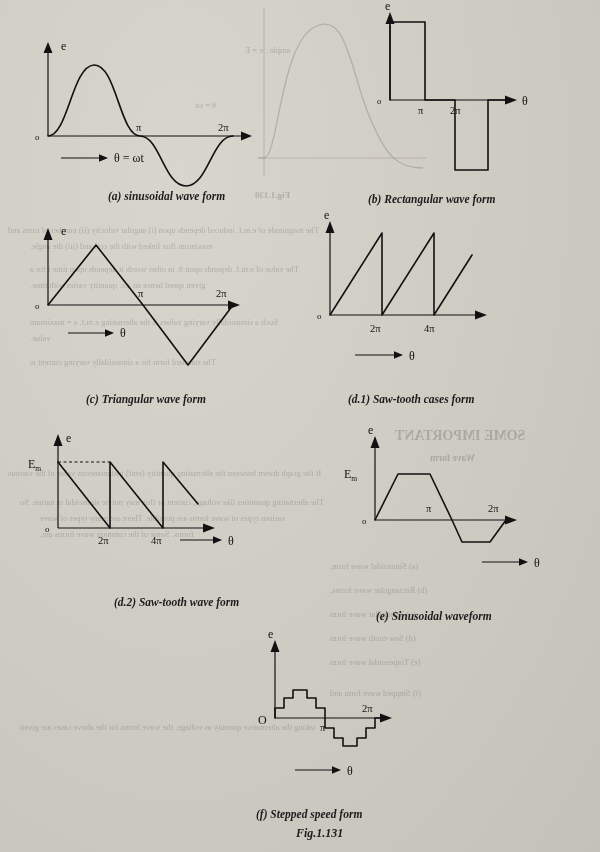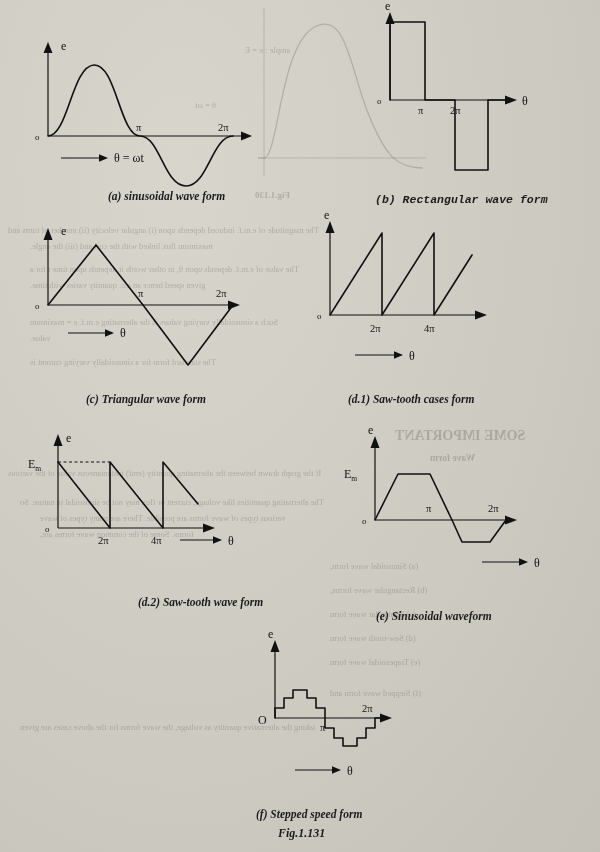--- a/index.html
+++ b/index.html
@@ -148,21 +148,21 @@
       <path class="axis" d="M35,100 L150,100"></path>
       <path d="M162,100 l-12,-4.5 l0,9 Z" fill="#111"></path>
       <text class="axlabel" x="167" y="105">θ</text>
       <text class="small" x="22" y="104">o</text>
 
       <path class="curve" d="M35,100 L35,22 L70,22 L70,100 L70,100 L100,100 L100,170 L133,170 L133,100 L150,100"></path>
 
       <text class="tick" x="63" y="114">π</text>
       <text class="tick" x="95" y="114">2π</text>
     </svg>
-    <div class="caption" style="left:20px; top:193px;font-family:Liberation Mono, monospace;">(b) Rectangular wave form</div>
+    <div class="caption" style="left:13px; top:193px;">(b) Rectangular wave form</div>
   </div>
 
   <div class="figwrap" style="left:28px; top:215px;">
     <svg width="230" height="180" viewBox="0 0 230 180">
       <path class="axis" d="M20,90 L20,25"></path>
       <path d="M20,13 l-4.5,12 l9,0 Z" fill="#111"></path>
       <text class="axlabel" x="33" y="20">e</text>
       <path class="axis" d="M20,90 L200,90"></path>
       <path d="M212,90 l-12,-4.5 l0,9 Z" fill="#111"></path>
       <text class="small" x="7" y="94">o</text>
@@ -208,21 +208,21 @@
       <text class="axlabel" x="10" y="50">E<tspan class="sub" dy="3">m</tspan></text>
       <path class="dash" d="M40,44 L92,44"></path>
 
       <path class="curve" d="M40,44 L92,110 L92,44 L145,110 L145,44 L180,86"></path>
       <text class="tick" x="80" y="126">2π</text>
       <text class="tick" x="133" y="126">4π</text>
       <path class="axis" d="M162,122 L196,122"></path>
       <path d="M204,122 l-9,-3.8 l0,7.6 Z" fill="#111"></path>
       <text class="axlabel" x="210" y="127">θ</text>
     </svg>
-    <div class="caption" style="left:96px; top:178px;margin-left:24px;">(d.2) Saw-tooth wave form</div>
+    <div class="caption" style="left:96px; top:178px;">(d.2) Saw-tooth wave form</div>
   </div>
 
   <div class="figwrap" style="left:330px; top:430px;">
     <svg width="230" height="180" viewBox="0 0 230 180">
       <path class="axis" d="M45,90 L45,18"></path>
       <path d="M45,6 l-4.5,12 l9,0 Z" fill="#111"></path>
       <text class="axlabel" x="38" y="4">e</text>
       <path class="axis" d="M45,90 L175,90"></path>
       <path d="M187,90 l-12,-4.5 l0,9 Z" fill="#111"></path>
       <text class="small" x="32" y="94">o</text>
@@ -249,16 +249,16 @@
 
       <path class="curve" d="M75,88 L75,78 L84,78 L84,68 L93,68 L93,60 L107,60 L107,68 L116,68 L116,78 L125,78 L125,88
            L125,98 L134,98 L134,108 L143,108 L143,116 L157,116 L157,108 L166,108 L166,98 L175,98 L175,88 L180,88"></path>
       <text class="tick" x="120" y="101">π</text>
       <text class="tick" x="162" y="82">2π</text>
       <path class="axis" d="M95,140 L133,140"></path>
       <path d="M141,140 l-9,-3.8 l0,7.6 Z" fill="#111"></path>
       <text class="axlabel" x="147" y="145">θ</text>
     </svg>
     <div class="caption" style="left:56px; top:178px;">(f) Stepped speed form</div>
-    <div class="figlabel" style="left:78px; top:196px;">Fig.1.131</div>
+    <div class="figlabel" style="left:96px; top:196px;">Fig.1.131</div>
   </div>
 
 </div>
 
 </body></html>

